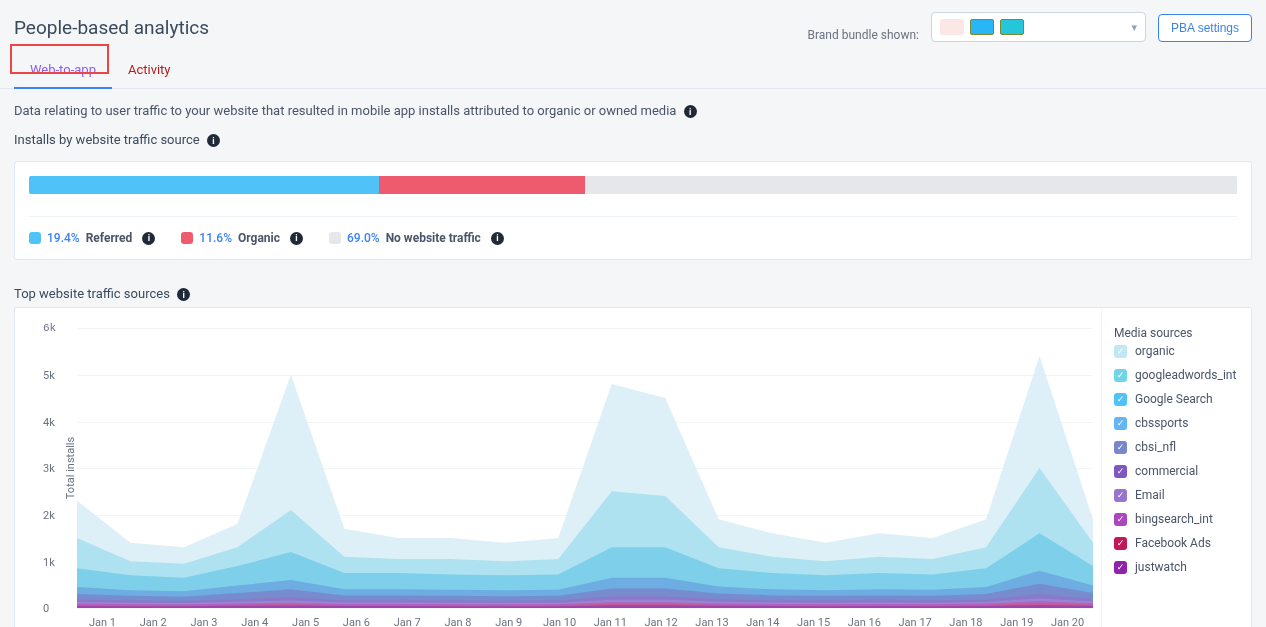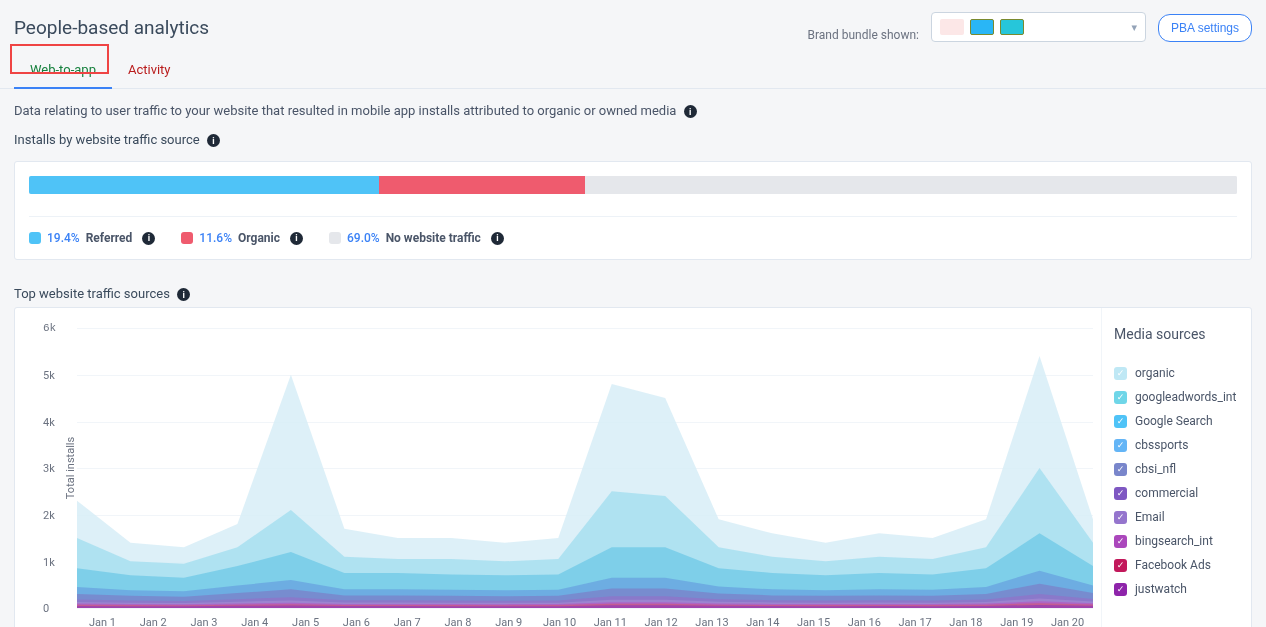--- a/index.html
+++ b/index.html
@@ -7,40 +7,40 @@
 .header { display: flex; justify-content: space-between; align-items: center; padding: 12px 14px 0 14px; }
 .title { font-size: 19px; color: #3a4a5c; font-weight: 400; text-align: center; }
 .header-right { display: flex; align-items: flex-end; gap: 12px; }
 .bundle-label { font-size: 12px; color: #6b7280; }
 .bundle-select { display: flex; align-items: center; border: 1px solid #cbd5e0; border-radius: 4px; background: #fff; height: 30px; padding: 0 8px; width: 215px; gap: 6px; cursor: pointer; position: relative; }
 .bundle-select .placeholder-box { width: 24px; height: 16px; background: #fce7e7; border-radius: 2px; }
 .bundle-select .chip { width: 24px; height: 16px; border-radius: 2px; border: 1px solid #7a8a2e; }
 .bundle-select .chip.blue { background: #29b6f6; }
 .bundle-select .chip.teal { background: #26c6da; }
 .bundle-select .chev { margin-left: auto; color: #94a3b8; font-size: 11px; }
-.pba-btn { border: 1px solid #3b82f6; color: #3b82f6; background: #fff; border-radius: 12px; padding: 6px 12px; font-size: 12px; cursor: pointer; }
+.pba-btn { border: 1px solid #3b82f6; color: #3b82f6; background: #fff; border-radius: 4px; padding: 6px 12px; font-size: 12px; cursor: pointer; }
 .tabs { display: flex; gap: 0; padding: 12px 14px 0 14px; border-bottom: 1px solid #e2e8f0; }
 .tab { padding: 8px 16px 10px 16px; font-size: 13px; color: #b91c1c; cursor: pointer; }
-.tab.active { color: #15803d; border-bottom: 2px solid #3b82f6; margin-bottom: -1px; }
+.tab.active { color: #8b5cf6; border-bottom: 2px solid #3b82f6; margin-bottom: -1px; }
 .highlight-box { position: absolute; border: 2px solid #ef4444; pointer-events: none; }
 .desc { padding: 14px 14px 8px 14px; font-size: 13px; color: #4a5568; }
 .info-icon { display: inline-flex; width: 13px; height: 13px; border-radius: 50%; background: #1f2937; color: #fff; font-size: 9px; font-weight: bold; align-items: center; justify-content: center; margin-left: 4px; vertical-align: middle; cursor: help; }
 .section-label { padding: 6px 14px; font-size: 13px; color: #3a4a5c; }
 .bar-card { margin: 8px 14px 20px 14px; background: #fff; border: 1px solid #e2e8f0; border-radius: 3px; padding: 14px 14px; }
 .stacked-bar { display: flex; height: 18px; width: 100%; border-radius: 2px; overflow: hidden; background: #e5e7eb; }
 .seg { height: 100%; }
 .legend { display: flex; gap: 26px; margin-top: 22px; border-top: 1px solid #edf2f7; padding-top: 14px; align-items: center; }
 .legend-item { display: flex; align-items: center; gap: 6px; font-size: 12px; }
 .legend-swatch { width: 12px; height: 12px; border-radius: 3px; }
 .legend-pct { color: #3b82f6; font-weight: 500; }
 .legend-name { color: #4a5568; font-weight: bold; }
 .chart-card { margin: 0 14px 20px 14px; background: #fff; border: 1px solid #e2e8f0; border-radius: 3px; display: flex; }
 .chart-area { flex: 1; padding: 20px 8px 20px 14px; position: relative; }
 .legend-panel { width: 150px; padding: 18px 12px; border-left: 1px solid #f1f5f9; }
-.legend-panel h4 { font-size: 14px; font-weight: 400; color: #4a5568; margin-bottom: 24px; }
+.legend-panel h4 { font-size: 12px; font-weight: 400; color: #4a5568; margin-bottom: 4px; }
 .src-item { display: flex; align-items: center; gap: 8px; margin-bottom: 10px; font-size: 12px; color: #4a5568; cursor: pointer; }
 .src-check { width: 13px; height: 13px; border-radius: 3px; display: flex; align-items: center; justify-content: center; color: #fff; font-size: 9px; flex-shrink: 0; }
 .plot { position: relative; height: 280px; margin-left: 48px; }
 .ylabel { position: absolute; left: -38px; top: 50%; transform: translateY(-50%) rotate(-90deg); font-size: 11px; color: #6b7280; transform-origin: center; white-space: nowrap; }
 .ytick { position: absolute; left: -34px; font-size: 11px; color: #6b7280; transform: translateY(-50%); }
 .grid-line { position: absolute; left: 0; right: 0; border-top: 1px solid #f1f5f9; }
 .xaxis { display: flex; justify-content: space-between; margin-left: 48px; margin-top: 8px; }
 .xtick { font-size: 11px; color: #6b7280; flex: 1; text-align: center; }
 svg.area { position: absolute; left: 0; top: 0; width: 100%; height: 100%; }
 </style>

